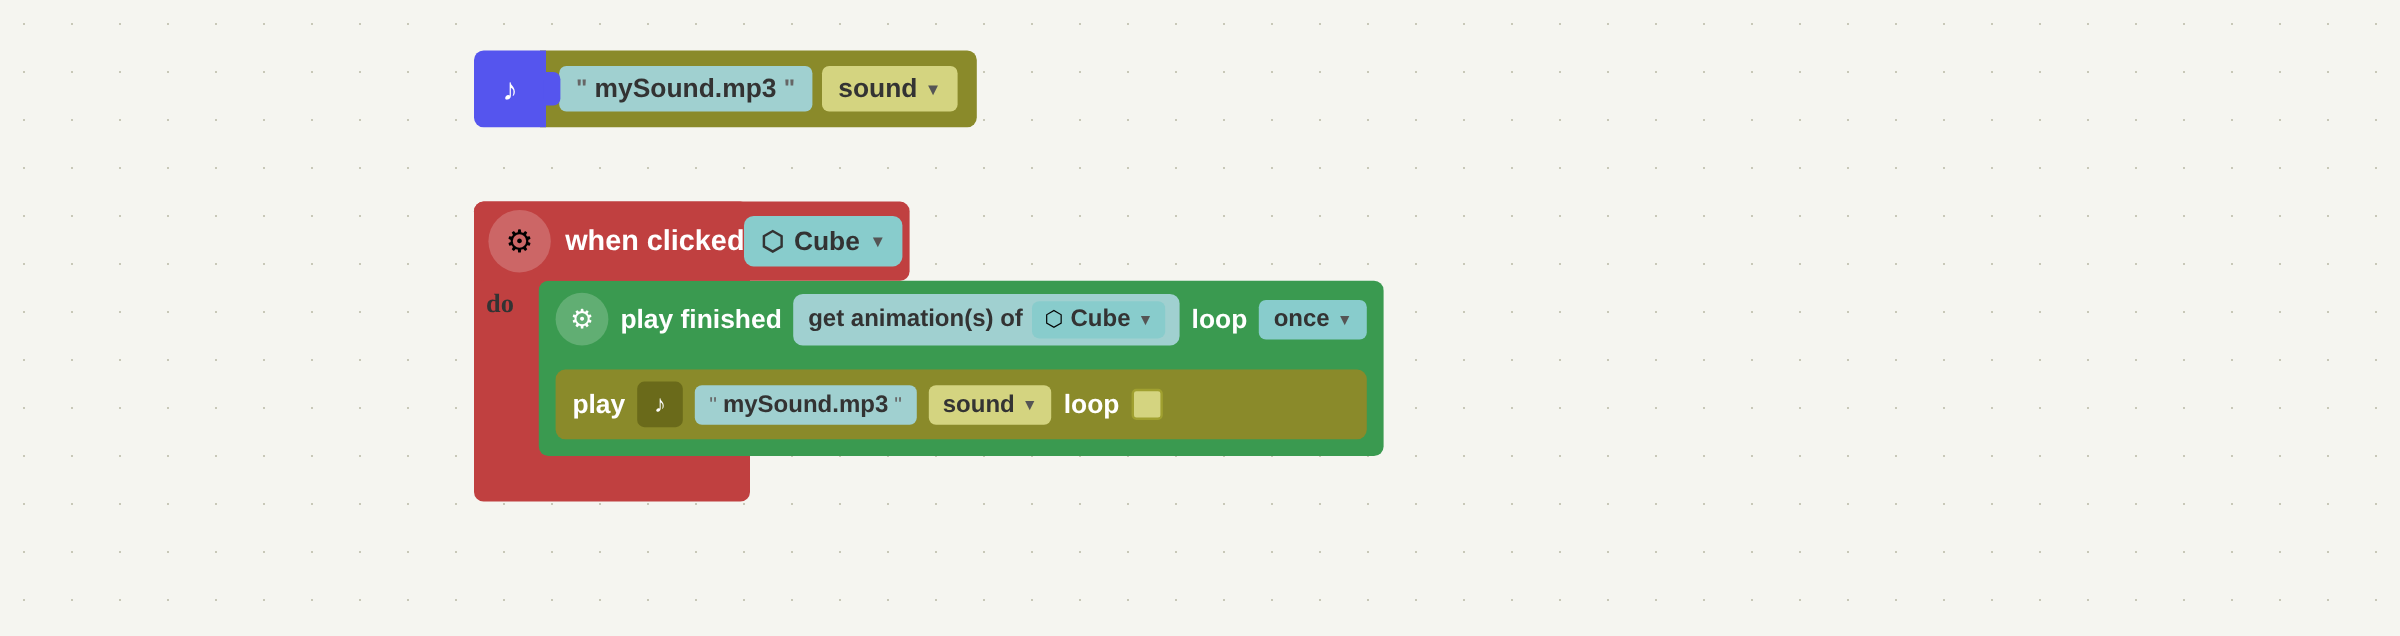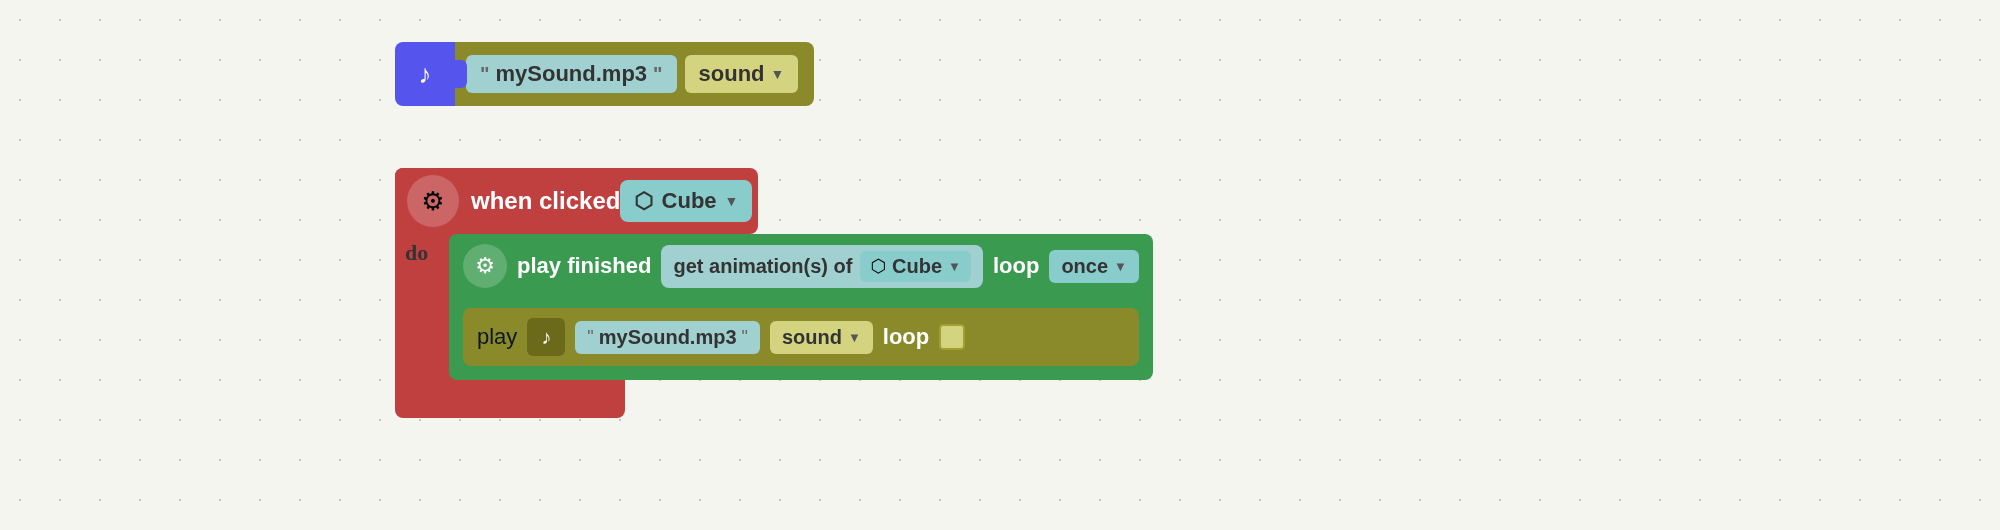--- a/index.html
+++ b/index.html
@@ -225,21 +225,21 @@
 
       <div style="background:#88cccc;border-radius:6px;padding:5px 12px;display:flex;align-items:center;gap:6px;">
         <span style="font-size:20px;font-weight:600;color:#333;">once</span>
         <span style="font-size:13px;color:#555;">▼</span>
       </div>
     </div>
 
     <div style="padding:10px 14px 14px 14px;">
 
       <div style="background:#8a8a2a;border-radius:8px;display:flex;align-items:center;padding:10px 14px;gap:10px;">
-        <span style="font-size:22px;font-weight:400;color:#0f172a;">play</span>
+        <span style="font-size:22px;font-weight:700;color:#ffffff;">play</span>
 
         <div style="background:#6a6a1a;border-radius:6px;display:flex;align-items:center;justify-content:center;width:38px;height:38px;">
           <span style="font-size:20px;color:white;">♪</span>
         </div>
 
         <div style="background:#a0d0d0;border-radius:6px;padding:5px 12px;display:flex;align-items:center;gap:5px;">
           <span style="color:#666;font-size:18px;">"</span>
           <span style="font-size:20px;font-weight:600;color:#333;">mySound.mp3</span>
           <span style="color:#666;font-size:18px;">"</span>
         </div>

